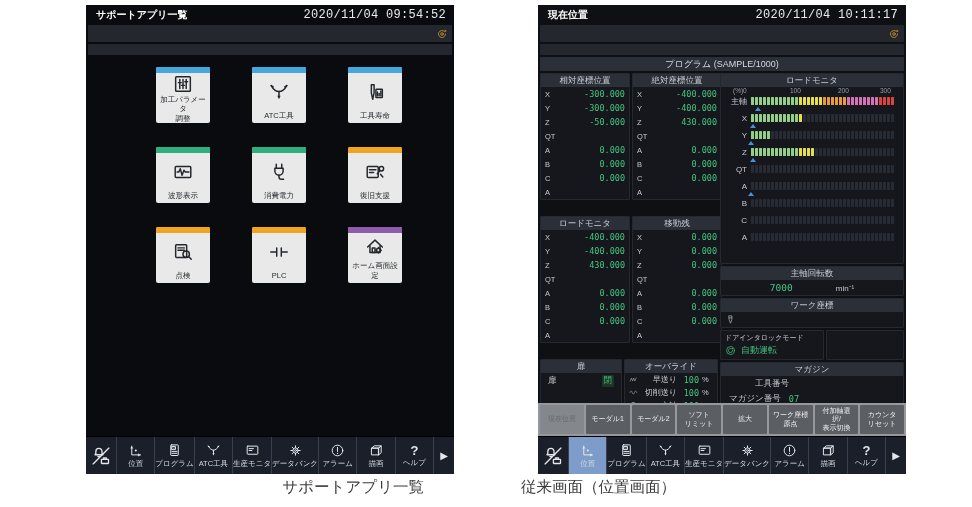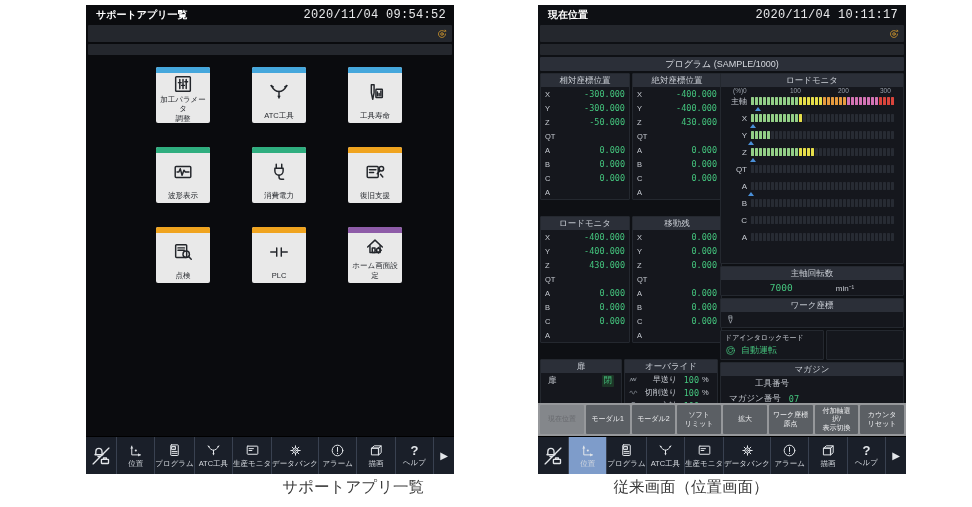--- a/index.html
+++ b/index.html
@@ -73,21 +73,21 @@
   .magrow{height:15px;display:flex;align-items:center;padding:0 8px;}
   .maglabel{font-size:8.5px;color:#c6cad1;}
   .magval{font-size:8.5px;color:#44c57e;margin-left:8px;font-family:"DejaVu Sans Mono",monospace;}
   .magrow.r1 .maglabel{margin-left:26px;}
   
   .funcrow{height:33px;flex:none;background:#96989b;display:flex;gap:2px;padding:2px;box-sizing:border-box;}
   .fkey{flex:1;background:#5b5f64;color:#f0f1f3;font-size:7px;line-height:1.15;white-space:pre-line;display:flex;align-items:center;justify-content:center;text-align:center;border-radius:1px;cursor:pointer;}
   .fkey.pressed{background:#84878b;color:#67696d;}
   .caption{position:absolute;top:477px;font-size:15.5px;color:#3a3a3a;}
   #caption-left{left:86px;width:338px;text-align:right;}
-  #caption-right{left:508px;width:366px;text-align:center;}
+  #caption-right{left:521px;width:366px;text-align:left;}
   .icon{display:inline-flex;align-items:center;justify-content:center;}
   .icon svg{display:block;}
   .glyph-help{font-size:13px;font-weight:bold;line-height:1;}
 </style>
 </head>
 <body>
 
 <div class="panel" id="left-panel">
   <div class="hdr">
     <span class="title">サポートアプリ一覧</span>

